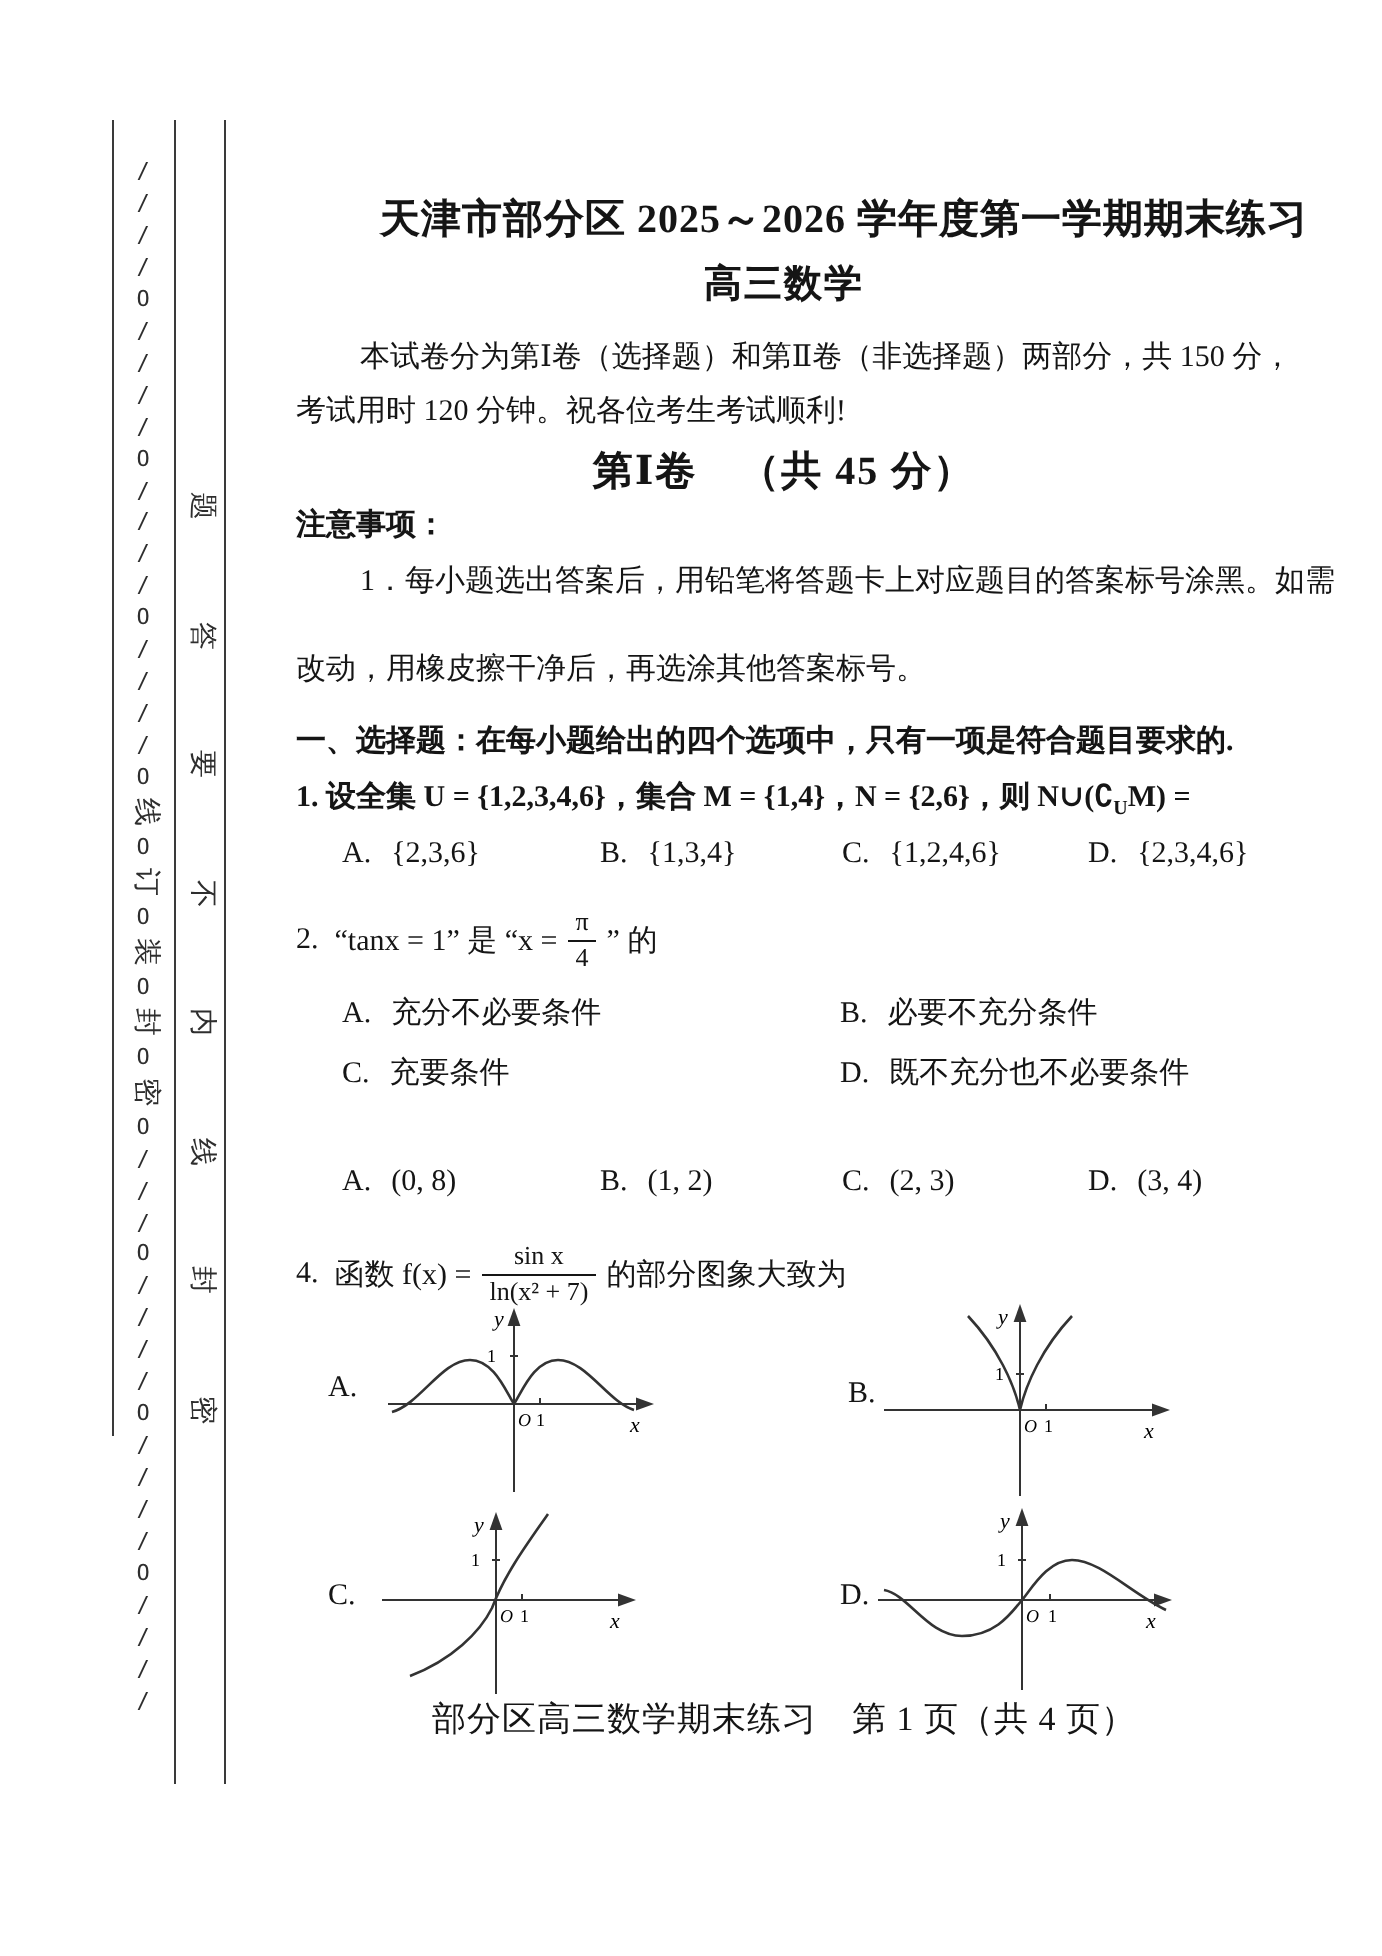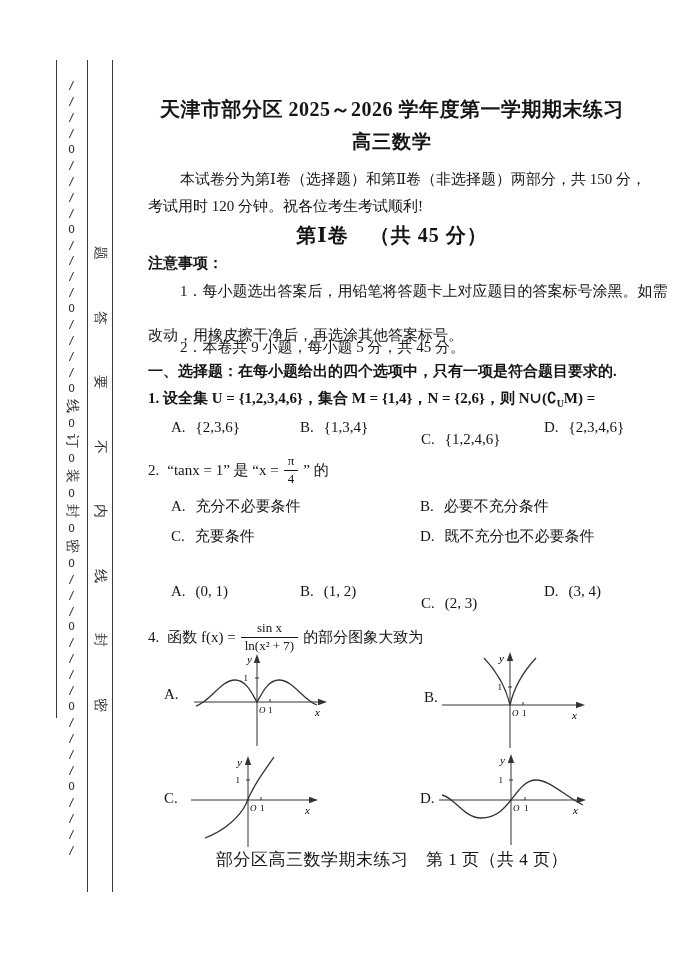--- a/index.html
+++ b/index.html
@@ -8,35 +8,35 @@
     font-family:"Liberation Serif","DejaVu Serif",serif; color:#151515; overflow:hidden;
   }
   .abs { position:absolute; }
   .vline { position:absolute; width:0; border-left:1.5px solid #3a3a3a; }
   .strip { position:absolute; display:flex; flex-direction:column; justify-content:space-between; align-items:center; }
   .strip1 { left:57px; top:80px; width:29px; height:776px; }
   .strip2 { left:88px; top:246px; width:23px; height:466px; }
   .seal-mark { font-size:11px; line-height:1; color:#2e2e2e; font-family:"DejaVu Sans Mono",monospace; }
   .seal-char { font-size:14px; line-height:1; color:#2e2e2e; transform:rotate(90deg); }
   .centerline { left:130px; width:524px; text-align:center; }
-  .title { top:96px; font-size:20px; font-weight:bold; letter-spacing:0.5px; }
+  .title { top:96px; font-size:20px; font-weight:bold; letter-spacing:0.5px;text-align:right; }
   .subtitle { top:129px; font-size:19px; font-weight:bold; letter-spacing:1px; }
   .body-txt { font-size:15px; line-height:1.2; }
   .bold { font-weight:bold; }
   .section-heading { top:222px; font-size:20px; font-weight:bold; letter-spacing:1px; }
   .qline { font-size:15px; white-space:nowrap;font-weight:bold; }
   .mathrow { display:flex; align-items:center; font-size:15px; white-space:nowrap; }
   .frac { display:inline-flex; flex-direction:column; align-items:center; vertical-align:middle; margin:0 5px; font-size:13px; line-height:1.25; }
   .frac .den { border-top:1px solid #151515; padding:0 4px; }
   .frac .num { padding:0 4px; }
   sub { font-size:10px; }
   sup { font-size:10px; }
   .optrow { display:flex; font-size:15px; white-space:nowrap; }
   .opt .lbl { margin-right:10px; }
-  .opt-w1 { width:129px; } .opt-w2 { width:121px; } .opt-w3 { width:123px;margin-top:12px; }
+  .opt-w1 { width:129px; } .opt-w2 { width:121px; } .opt-w3 { width:123px; }
   .opt2col { width:249px; }
   .glabel { font-size:15px; }
   svg text { font-family:"Liberation Serif","DejaVu Serif",serif; }
   .ax-var { font-style:italic; font-size:11px; }
   .ax-tick { font-size:9px; }
   .footer { top:848px; font-size:17px; letter-spacing:0.5px; }
 </style>
 </head>
 <body>
 
@@ -108,21 +108,20 @@
 
   <div class="abs centerline title">天津市部分区 2025～2026 学年度第一学期期末练习</div>
   <div class="abs centerline subtitle">高三数学</div>
   <div class="abs body-txt" style="left:180px;top:170px">本试卷分为第Ⅰ卷（选择题）和第Ⅱ卷（非选择题）两部分，共 150 分，</div>
   <div class="abs body-txt" style="left:148px;top:197px">考试用时 120 分钟。祝各位考生考试顺利!</div>
 
   <div class="abs centerline section-heading">第Ⅰ卷　（共 45 分）</div>
   <div class="abs body-txt bold" style="left:148px;top:254px">注意事项：</div>
   <div class="abs body-txt" style="left:180px;top:282px">1．每小题选出答案后，用铅笔将答题卡上对应题目的答案标号涂黑。如需</div>
   <div class="abs body-txt" style="left:148px;top:326px">改动，用橡皮擦干净后，再选涂其他答案标号。</div>
-  <div class="abs body-txt" style="left:180px;top:338px">2．本卷共 9 小题，每小题 5 分，共 45 分。</div>
   <div class="abs body-txt bold" style="left:148px;top:362px">一、选择题：在每小题给出的四个选项中，只有一项是符合题目要求的.</div>
 
   <div class="abs qline" style="left:148px;top:389px">
     <span>1.</span>
     <span>设全集 U = {1,2,3,4,6}，集合 M = {1,4}，N = {2,6}，则 N∪(∁</span><sub>U</sub><span>M) =</span>
   </div>
   <div class="abs optrow" style="left:171px;top:419px">
     <span class="opt opt-w1"><span class="lbl">A.</span><span>{2,3,6}</span></span>
     <span class="opt opt-w2"><span class="lbl">B.</span><span>{1,3,4}</span></span>
     <span class="opt opt-w3"><span class="lbl">C.</span><span>{1,2,4,6}</span></span>
@@ -141,21 +140,21 @@
   <div class="abs optrow" style="left:171px;top:527px">
     <span class="opt opt2col"><span class="lbl">C.</span><span>充要条件</span></span>
     <span class="opt"><span class="lbl">D.</span><span>既不充分也不必要条件</span></span>
   </div>
   <div class="abs optrow" style="left:171px;top:497px">
     <span class="opt opt2col"><span class="lbl">A.</span><span>充分不必要条件</span></span>
     <span class="opt"><span class="lbl">B.</span><span>必要不充分条件</span></span>
   </div>
 
   <div class="abs optrow" style="left:171px;top:583px">
-    <span class="opt opt-w1"><span class="lbl">A.</span><span>(0, 1)</span></span>
+    <span class="opt opt-w1"><span class="lbl">A.</span><span>(0, 8)</span></span>
     <span class="opt opt-w2"><span class="lbl">B.</span><span>(1, 2)</span></span>
     <span class="opt opt-w3"><span class="lbl">C.</span><span>(2, 3)</span></span>
     <span class="opt"><span class="lbl">D.</span><span>(3, 4)</span></span>
   </div>
 
   <div class="abs mathrow" style="left:148px;top:612px;height:50px">
     <span style="margin-right:8px">4.</span>
     <span>函数 f(x) =</span>
     <span class="frac">
       <span class="num">sin x</span>

